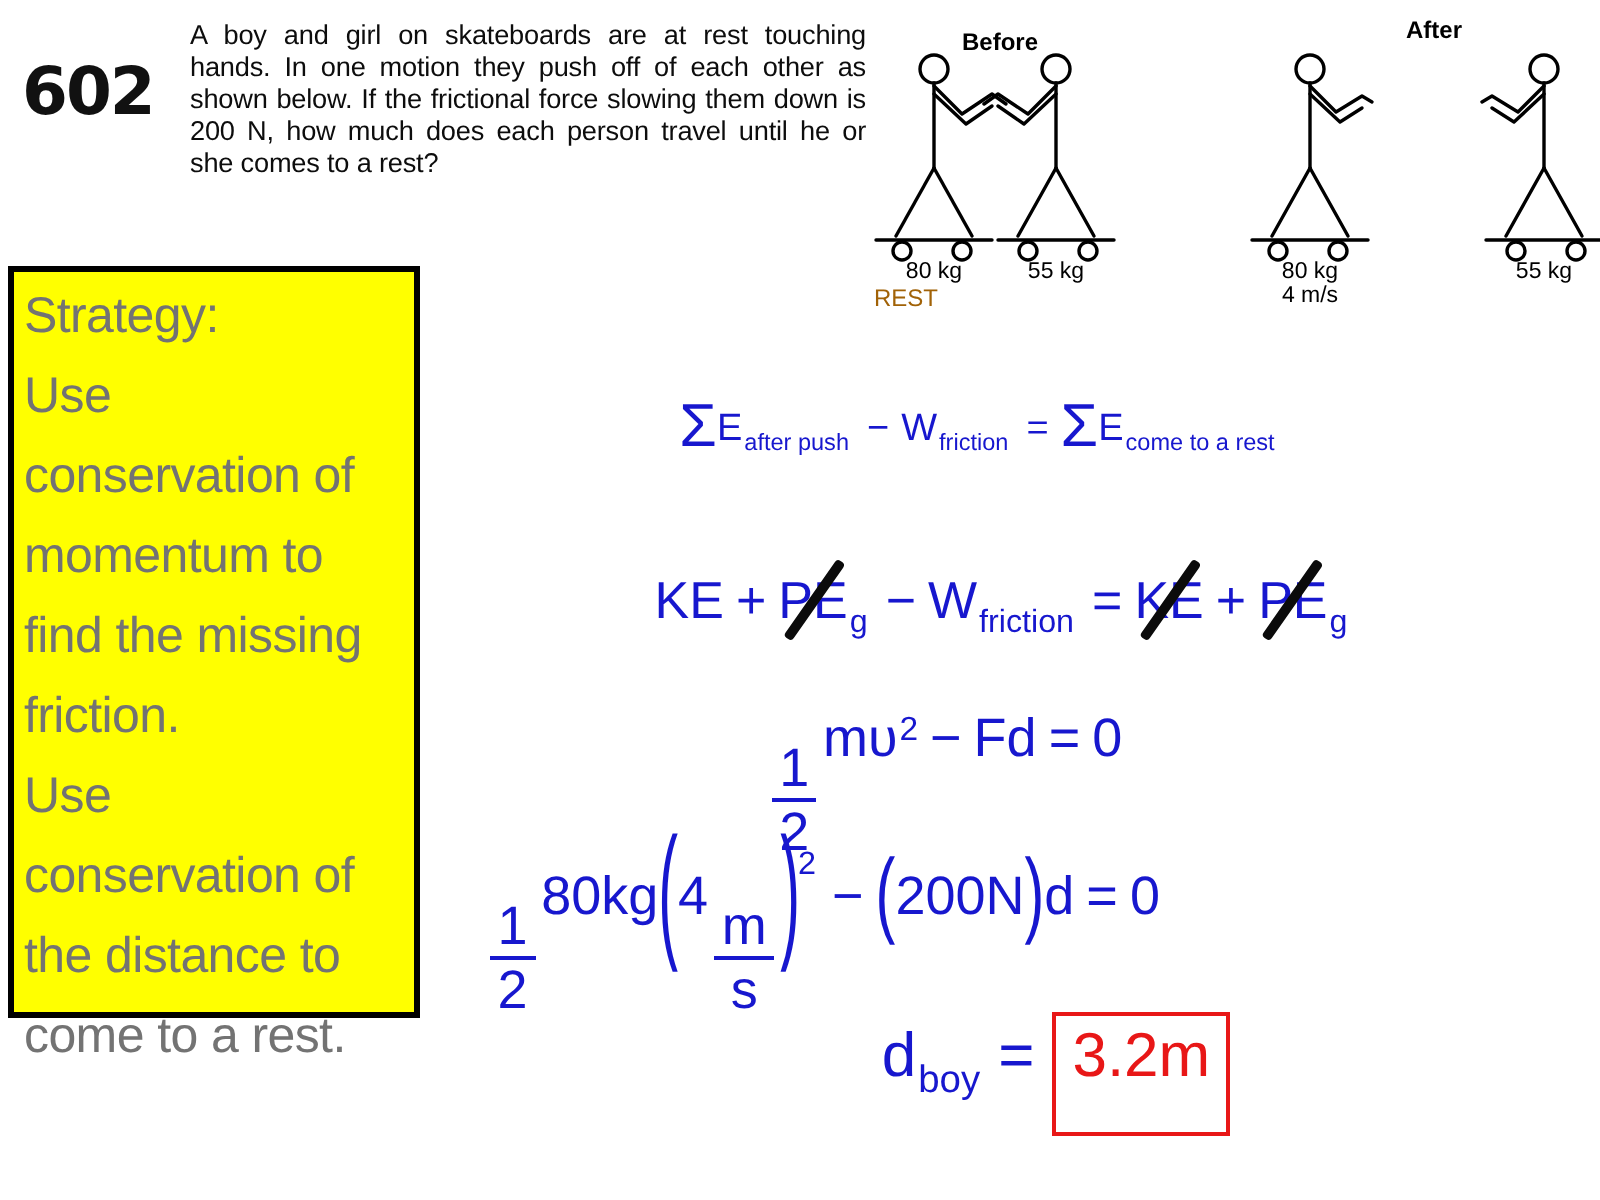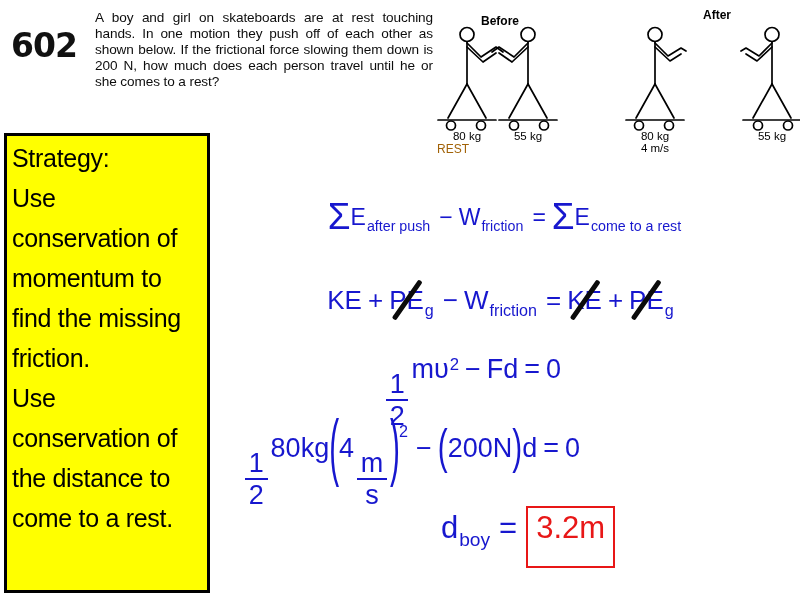--- a/index.html
+++ b/index.html
@@ -30,35 +30,35 @@
   #before-label{left:468px;top:14px;width:64px;}
   #after-label{left:686px;top:8px;width:62px;}
   .fig{position:absolute;top:26px;overflow:visible;}
   .fig.mir{transform:scaleX(-1);}
   .figlabel{
     position:absolute;width:60px;text-align:center;font-size:11.5px;color:#000;
   }
   #rest-label{position:absolute;left:437px;top:142px;width:121px;text-align:left;font-size:12px;color:#a16207;}
   
   #strategy-box{
-    position:absolute;left:4px;top:133px;width:206px;height:460px;
+    position:absolute;left:4px;top:133px;width:206px;height:376px;
     background:var(--yellow);border:3px solid #000;
-    padding:2px 5px;font-size:25px;line-height:40px;letter-spacing:-0.3px;color:#000000;
+    padding:2px 5px;font-size:25px;line-height:40px;letter-spacing:-0.3px;color:#737373;
     white-space:nowrap;
   }
   
   #solution-title{
     position:absolute;left:437px;top:159px;width:230px;text-align:center;
     font-family:"DejaVu Sans",sans-serif;font-weight:bold;font-size:30px;letter-spacing:-0.5px;color:#0a0a0a;
   }
   .eq{
     position:absolute;text-align:center;color:var(--blue);
     white-space:nowrap;line-height:1.25;
   }
-  #eq0{left:256px;top:198px;width:500px;font-size:23px;}
+  #eq0{left:240px;top:198px;width:500px;font-size:19px;}
   #eq1{left:252px;top:284px;width:500px;font-size:26px;}
   #eq2{left:222px;top:353px;width:500px;font-size:27px;}
   #eq3{left:161px;top:432px;width:500px;font-size:27px;}
   #eq4{left:278px;top:506px;width:500px;font-size:31px;}
   .mtxt{display:inline-block;}
   .mop{display:inline-block;margin:0 6px;}
   .msub{display:inline-block;font-size:0.62em;position:relative;top:0.42em;margin:0 3px 0 1px;}
   .msup{display:inline-block;font-size:0.62em;position:relative;top:-0.5em;margin-left:1px;}
   .sigma{display:inline-block;font-size:1.6em;line-height:0.8;position:relative;top:0.1em;}
   .mfrac{display:inline-flex;flex-direction:column;align-items:center;vertical-align:-0.55em;

